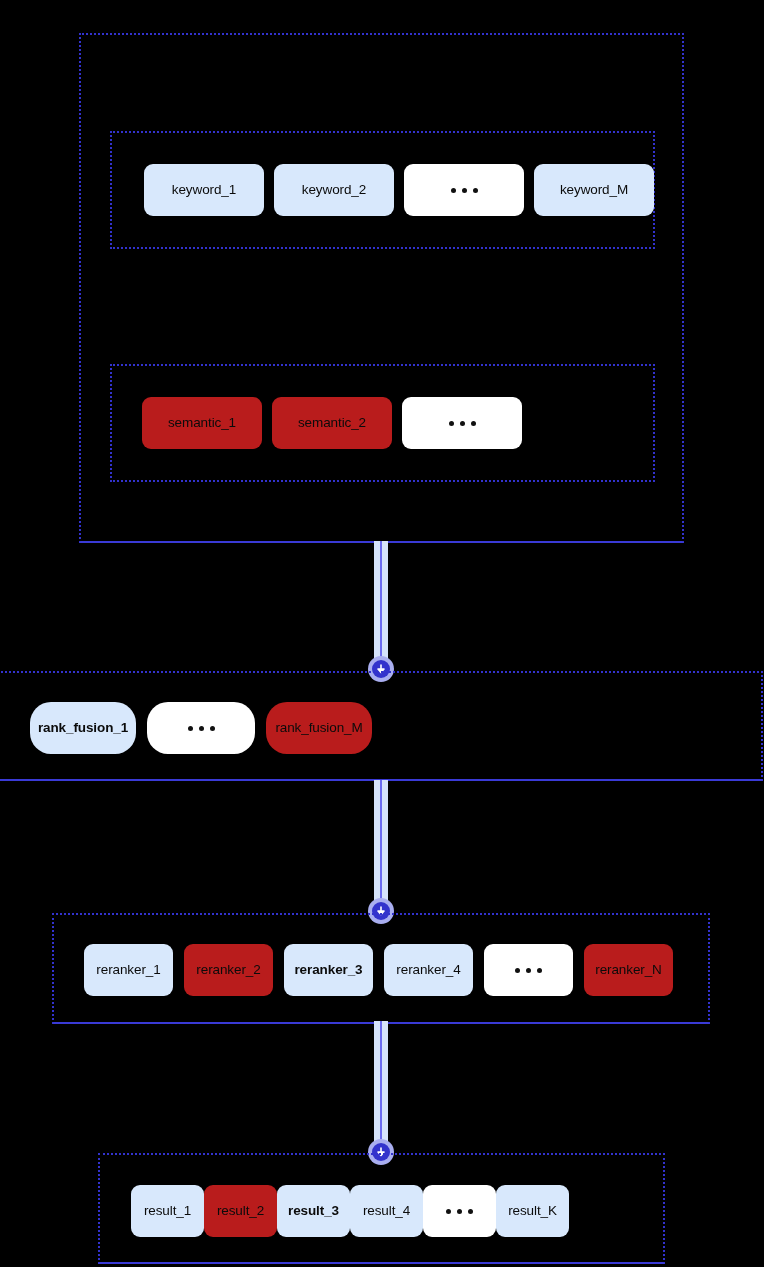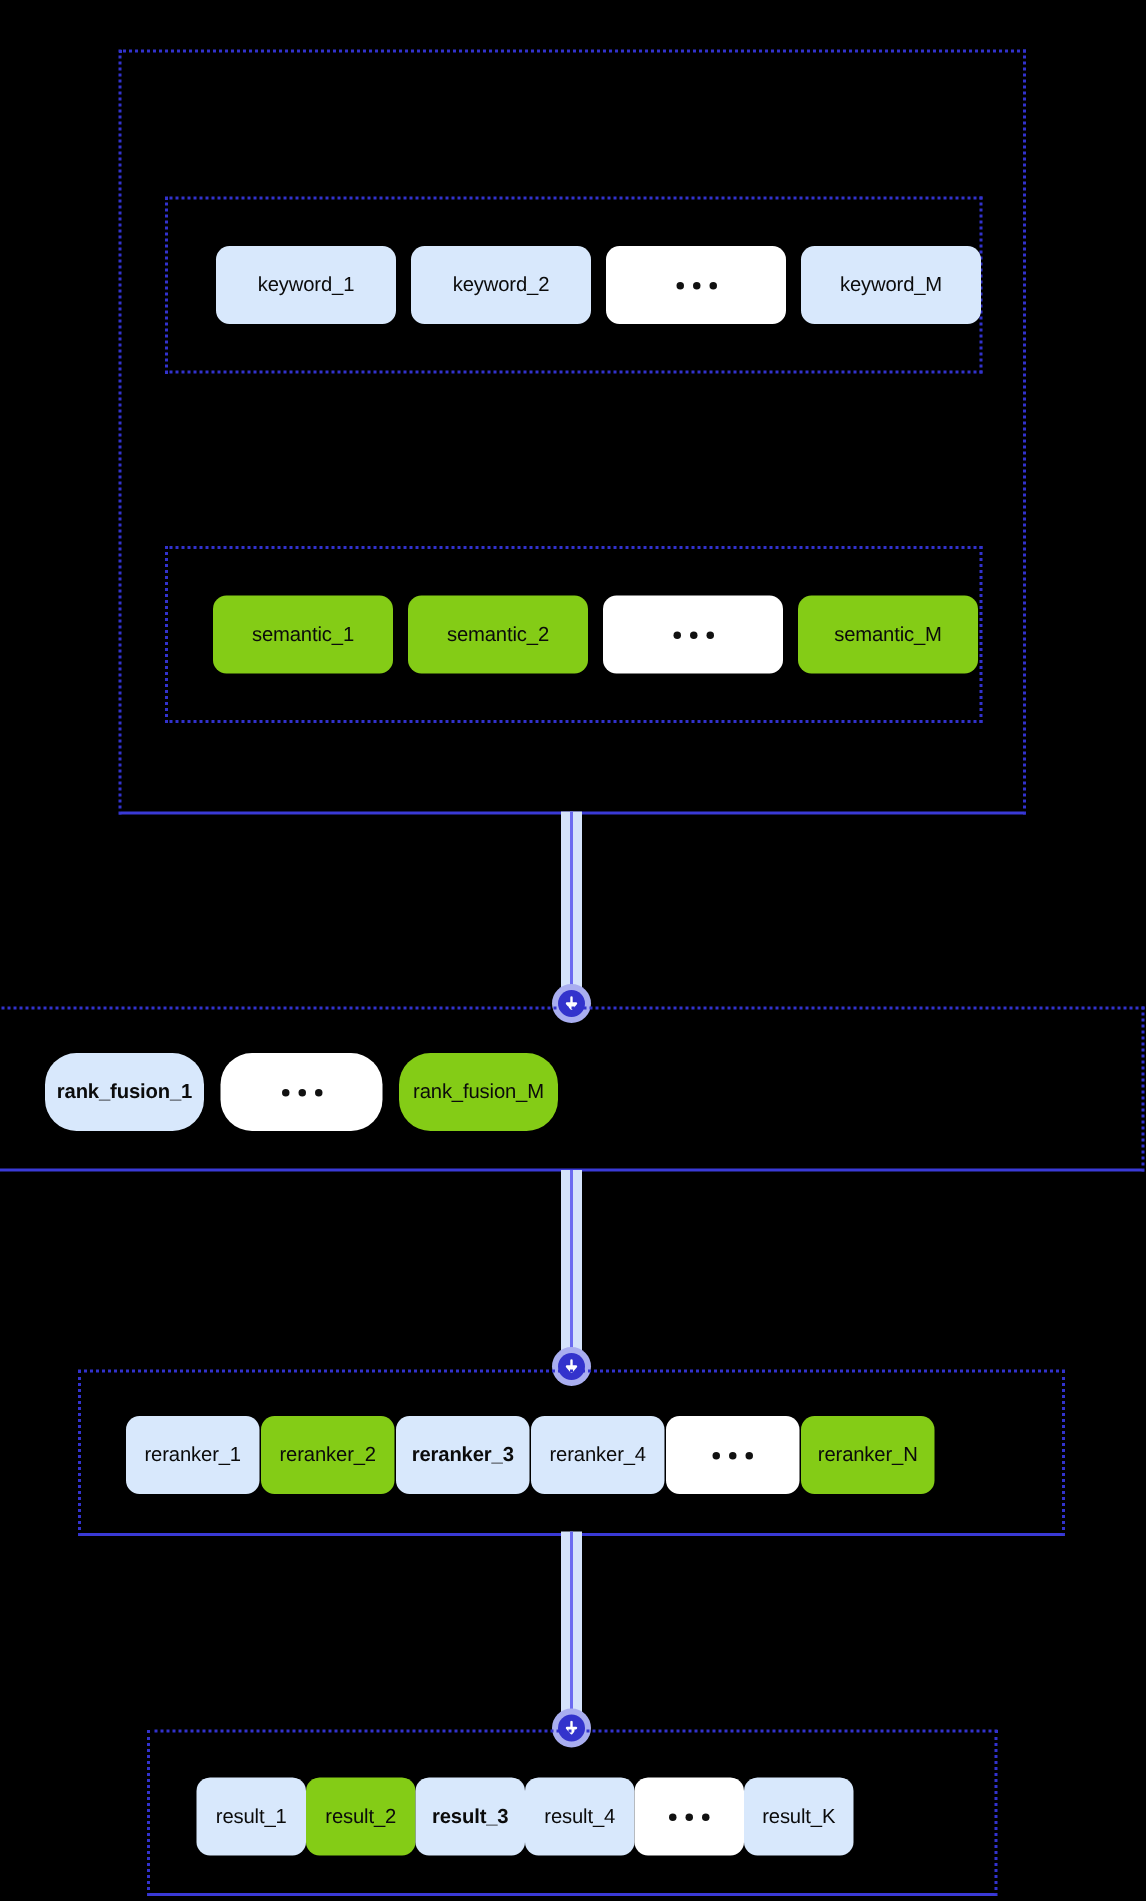--- a/index.html
+++ b/index.html
@@ -58,21 +58,21 @@
     display: flex;
     align-items: center;
     justify-content: center;
     color: #0b0b0b;
     font-size: 13.5px;
     line-height: 1;
     letter-spacing: -0.1px;
     white-space: nowrap;
   }
   .node.shade-mid   { background: #d8e8fc; }
-  .node.shade-light { background: #84cc16; }
+  .node.shade-light { background: #b91c1c; }
   .node.shade-white { background: #ffffff; }
   .node.bold        { font-weight: bold; }
 
   .dots {
     display: flex;
     align-items: center;
     gap: 6px;
   }
   .dots i {
     display: block;
@@ -89,21 +89,21 @@
   
   #semantic-row { left: 142px; top: 397px; gap: 10px; }
   #semantic-row .node { width: 120px; height: 52px; }
 
   
   #rankfusion-row { left: 30px; top: 702px; gap: 11px; }
   #rankfusion-row .node { width: 106px; height: 52px; border-radius: 21px; }
   #rankfusion-row .node.wide { width: 108px; }
 
   
-  #reranker-row { left: 84px; top: 944px; gap: 1px; }
+  #reranker-row { left: 84px; top: 944px; gap: 11px; }
   #reranker-row .node { width: 89px; height: 52px; }
 
   
   #result-row { left: 131px; top: 1185px; gap: 0; }
   #result-row .node { width: 73px; height: 52px; }
 
   
   .edge {
     position: absolute;
     width: 14px;
@@ -173,21 +173,20 @@
   <div class="row" id="semantic-row">
     <div class="node shade-light">semantic_1</div>
     <div class="node shade-light">semantic_2</div>
     <div class="node shade-white">
       <span class="dots">
           <i></i>
           <i></i>
           <i></i>
         </span>
     </div>
-    <div class="node shade-light">semantic_M</div>
   </div>
 
   <div class="edge" id="edge-1"></div>
   <div class="arrow-badge" id="arrow-1">
     <span class="inner">
       <svg width="10" height="10" viewBox="0 0 10 10" aria-hidden="true">
         <path d="M5 1 L5 6 M2 5 L5 8.5 L8 5 Z" fill="#ffffff" stroke="#ffffff" stroke-width="1.6" stroke-linecap="round" stroke-linejoin="round"></path>
       </svg>
     </span>
   </div>

